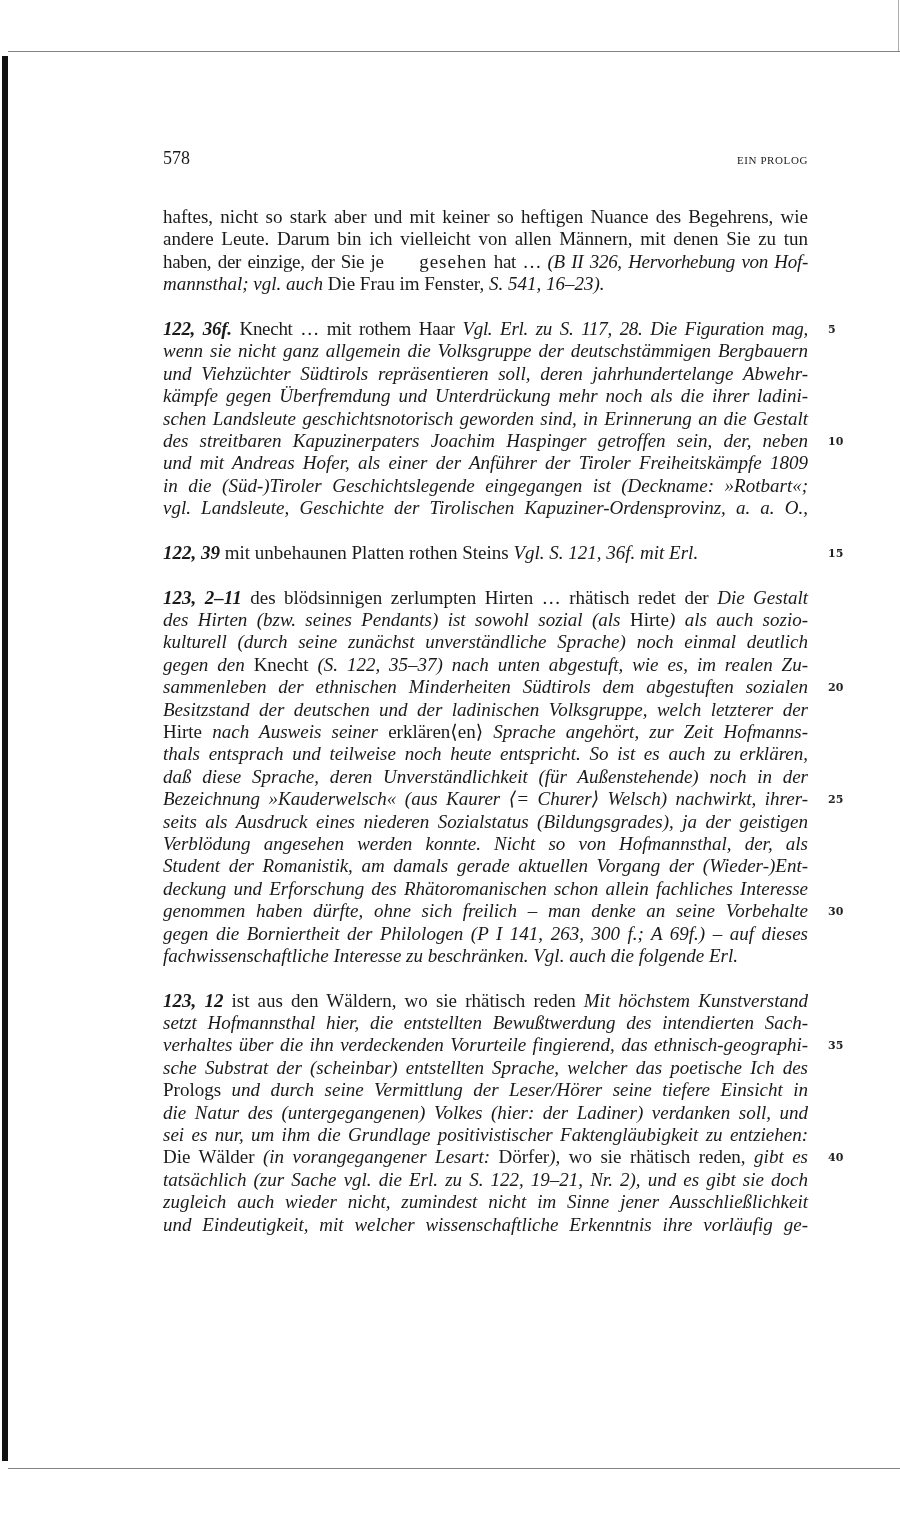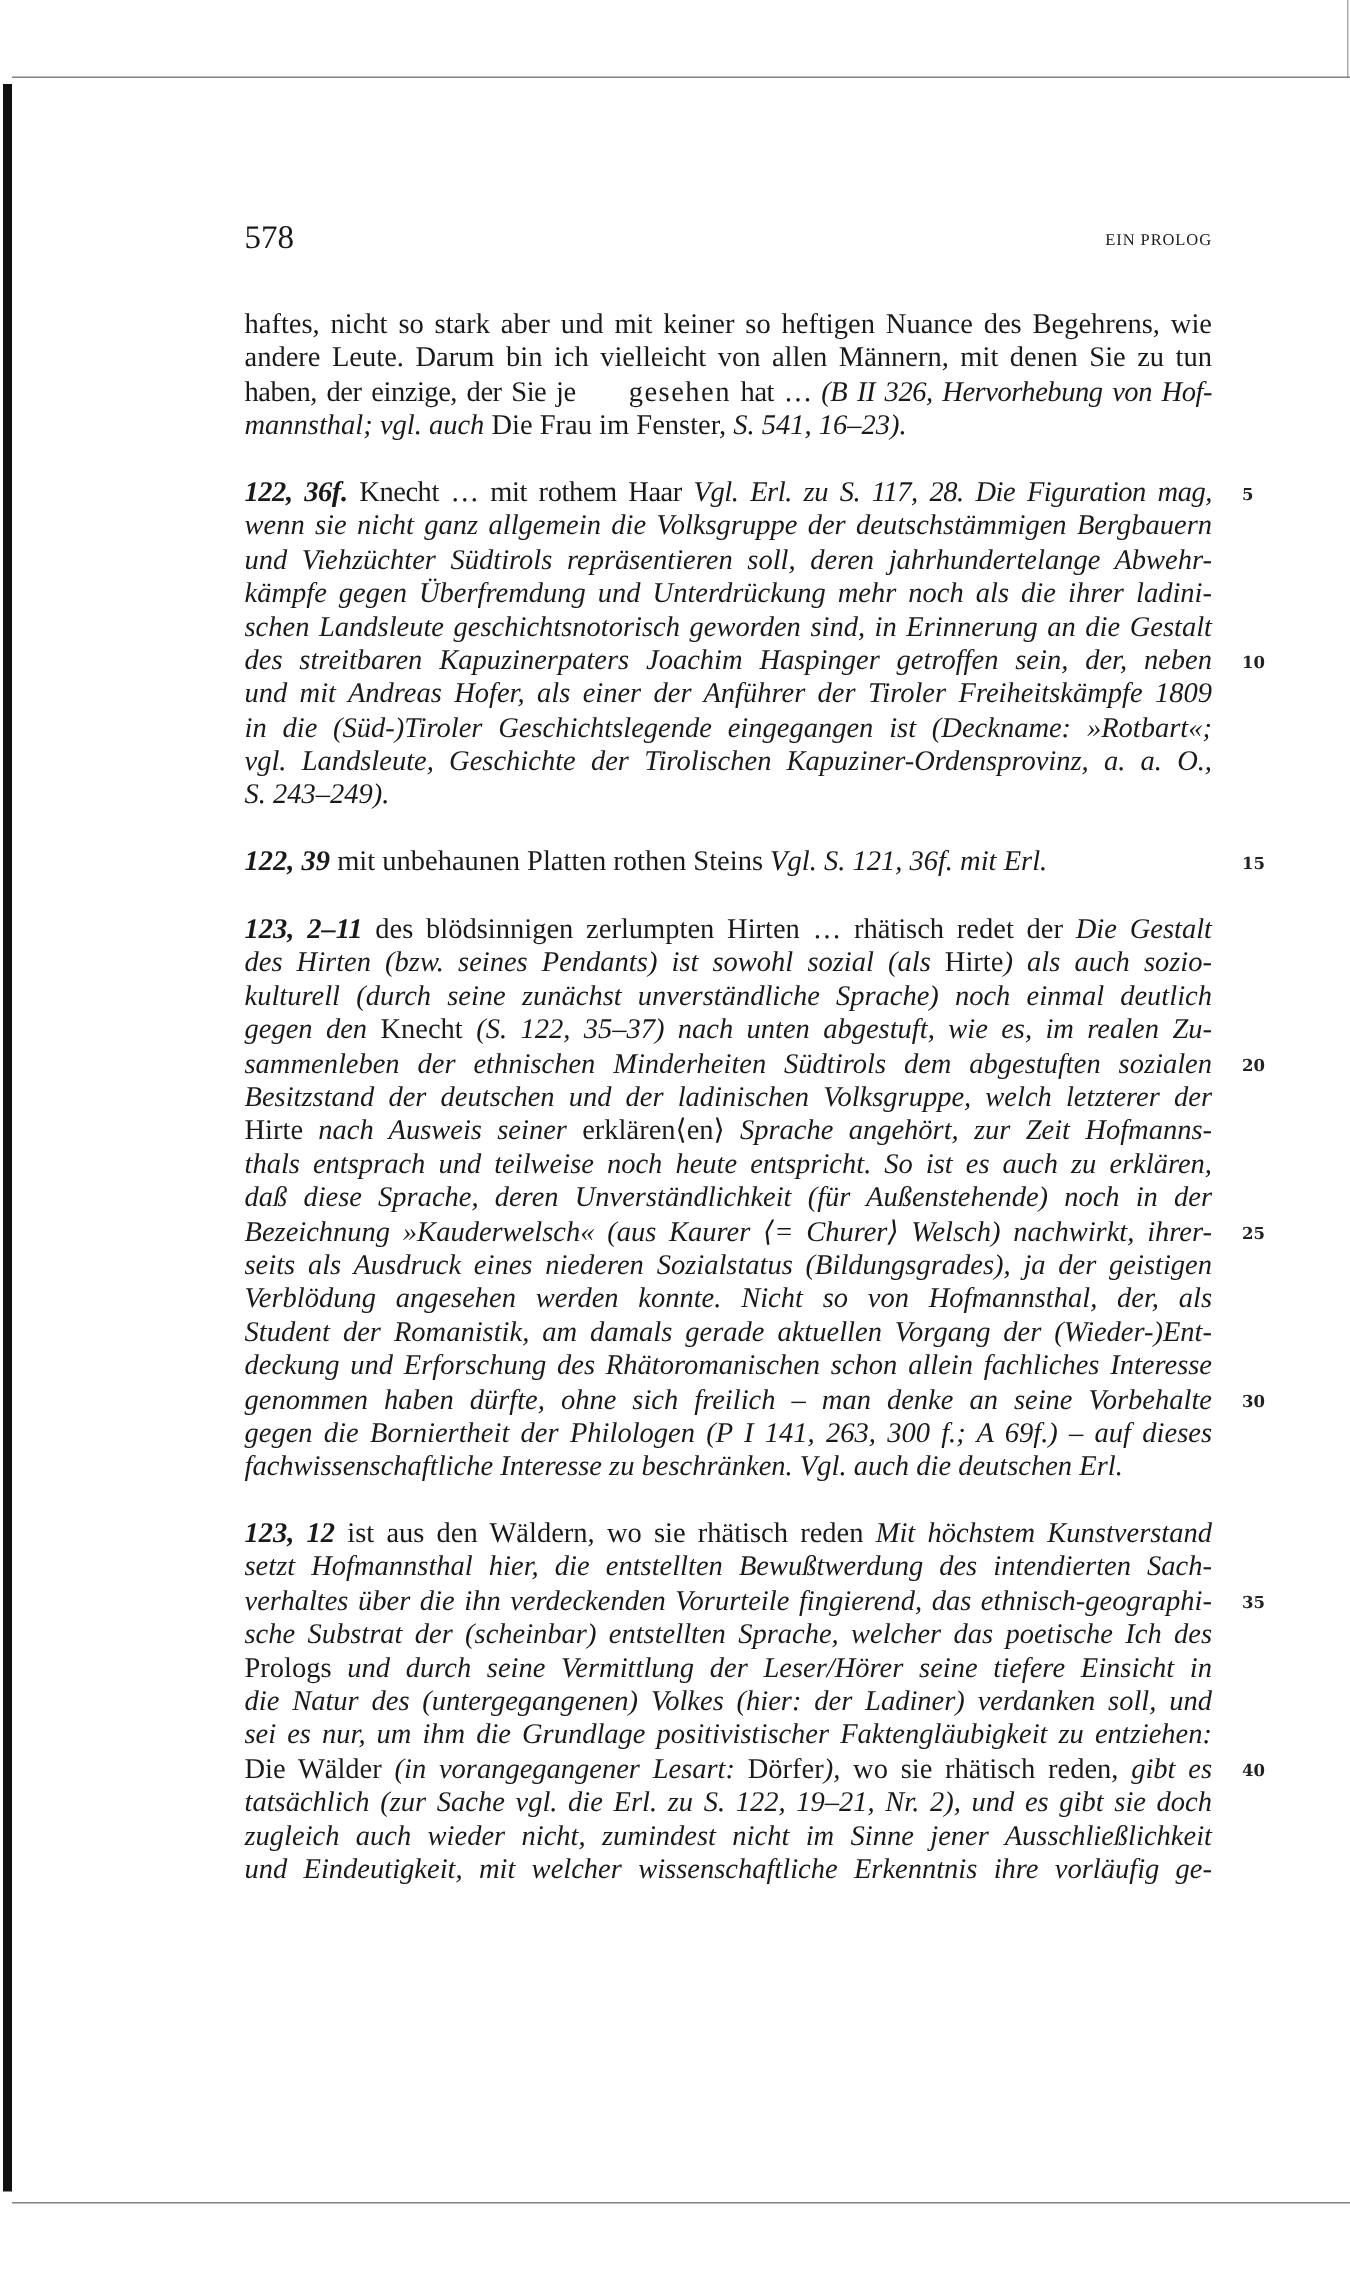--- a/index.html
+++ b/index.html
@@ -6,21 +6,21 @@
   body {
     width: 900px; height: 1517px; background: #ffffff; position: relative; overflow: hidden;
     font-family: "Liberation Serif", "DejaVu Serif", serif; color: #1a1a1a;
   }
   .scan-edge-top { position: absolute; left: 8px; right: 0; top: 51px; height: 1px; background: #5a5a5a; opacity: .75; }
   .scan-edge-bottom { position: absolute; left: 8px; right: 0; top: 1468px; height: 1px; background: #5a5a5a; opacity: .75; }
   .scan-edge-left { position: absolute; left: 2px; top: 56px; width: 6px; height: 1405px; background: #111; }
   .scan-edge-right { position: absolute; right: 1px; top: 0; width: 1px; height: 52px; background: #777; opacity: .6; }
 
   .running-head { position: absolute; top: 143px; left: 163px; width: 645px; height: 30px; }
-  .page-number { position: absolute; left: 0; top: 0; font-size: 22px; line-height: 30px; }
+  .page-number { position: absolute; left: 0; top: 0; font-size: 18px; line-height: 30px; }
   .section-title { position: absolute; right: 0; top: 2px; font-size: 11px; letter-spacing: .6px; line-height: 30px; }
 
   .body-text { position: absolute; left: 163px; top: 206px; width: 645px; }
   .para { margin: 0 0 22.4px 0; }
   .line {
     display: block; height: 22.4px; line-height: 22.4px; font-size: 19px; white-space: nowrap;
     text-align: justify; text-align-last: justify; position: relative;
   }
   .line.last { text-align-last: left; }
   .seg-i { font-style: italic; }
@@ -54,21 +54,20 @@
     <div class="para">
       <span class="line"><span class="seg-b" style="letter-spacing: -0.3px;">122, 36f.</span><span style="letter-spacing: -0.3px;"> Knecht … mit rothem Haar </span><span class="seg-i" style="letter-spacing: -0.3px;">Vgl. Erl. zu S. 117, 28. Die Figuration mag,</span><span class="line-number">5</span></span>
       <span class="line"><span class="seg-i">wenn sie nicht ganz allgemein die Volksgruppe der deutschstämmigen Bergbauern</span></span>
       <span class="line"><span class="seg-i">und Viehzüchter Südtirols repräsentieren soll, deren jahrhundertelange Abwehr-</span></span>
       <span class="line"><span class="seg-i">kämpfe gegen Überfremdung und Unterdrückung mehr noch als die ihrer ladini-</span></span>
       <span class="line"><span class="seg-i">schen Landsleute geschichtsnotorisch geworden sind, in Erinnerung an die Gestalt</span></span>
       <span class="line"><span class="seg-i">des streitbaren Kapuzinerpaters Joachim Haspinger getroffen sein, der, neben</span><span class="line-number">10</span></span>
       <span class="line"><span class="seg-i">und mit Andreas Hofer, als einer der Anführer der Tiroler Freiheitskämpfe 1809</span></span>
       <span class="line"><span class="seg-i">in die (Süd-)Tiroler Geschichtslegende eingegangen ist (Deckname: »Rotbart«;</span></span>
       <span class="line"><span class="seg-i">vgl. Landsleute, Geschichte der Tirolischen Kapuziner-Ordensprovinz, a. a. O.,</span></span>
-      <span class="line last"><span class="seg-i">S. 243–249).</span></span>
     </div>
     <div class="para">
       <span class="line last"><span class="seg-b">122, 39</span><span> mit unbehaunen Platten rothen Steins </span><span class="seg-i">Vgl. S. 121, 36f. mit Erl.</span><span class="line-number">15</span></span>
     </div>
     <div class="para">
       <span class="line"><span class="seg-b">123, 2–11</span><span>  des blödsinnigen zerlumpten Hirten … rhätisch redet der </span><span class="seg-i">Die Gestalt</span></span>
       <span class="line"><span class="seg-i">des Hirten (bzw. seines Pendants) ist sowohl sozial (als </span><span>Hirte</span><span class="seg-i">) als auch sozio-</span></span>
       <span class="line"><span class="seg-i">kulturell (durch seine zunächst unverständliche Sprache) noch einmal deutlich</span></span>
       <span class="line"><span class="seg-i">gegen den </span><span>Knecht</span><span class="seg-i"> (S. 122, 35–37) nach unten abgestuft, wie es, im realen Zu-</span></span>
       <span class="line"><span class="seg-i">sammenleben der ethnischen Minderheiten Südtirols dem abgestuften sozialen</span><span class="line-number">20</span></span>
@@ -76,21 +75,21 @@
       <span class="line"><span>Hirte</span><span class="seg-i"> nach Ausweis seiner </span><span>erklären⟨en⟩</span><span class="seg-i"> Sprache angehört, zur Zeit Hofmanns-</span></span>
       <span class="line"><span class="seg-i">thals entsprach und teilweise noch heute entspricht. So ist es auch zu erklären,</span></span>
       <span class="line"><span class="seg-i">daß diese Sprache, deren Unverständlichkeit (für Außenstehende) noch in der</span></span>
       <span class="line"><span class="seg-i">Bezeichnung »Kauderwelsch« (aus Kaurer ⟨= Churer⟩ Welsch) nachwirkt, ihrer-</span><span class="line-number">25</span></span>
       <span class="line"><span class="seg-i">seits als Ausdruck eines niederen Sozialstatus (Bildungsgrades), ja der geistigen</span></span>
       <span class="line"><span class="seg-i">Verblödung angesehen werden konnte. Nicht so von Hofmannsthal, der, als</span></span>
       <span class="line"><span class="seg-i">Student der Romanistik, am damals gerade aktuellen Vorgang der (Wieder-)Ent-</span></span>
       <span class="line"><span class="seg-i">deckung und Erforschung des Rhätoromanischen schon allein fachliches Interesse</span></span>
       <span class="line"><span class="seg-i">genommen haben dürfte, ohne sich freilich – man denke an seine Vorbehalte</span><span class="line-number">30</span></span>
       <span class="line"><span class="seg-i">gegen die Borniertheit der Philologen (P I 141, 263, 300 f.; A 69f.) – auf dieses</span></span>
-      <span class="line last"><span class="seg-i">fachwissenschaftliche Interesse zu beschränken. Vgl. auch die deutschen Erl.</span></span>
+      <span class="line last"><span class="seg-i">fachwissenschaftliche Interesse zu beschränken. Vgl. auch die folgende Erl.</span></span>
     </div>
     <div class="para">
       <span class="line"><span class="seg-b">123, 12</span><span> ist aus den Wäldern, wo sie rhätisch reden </span><span class="seg-i">Mit höchstem Kunstverstand</span></span>
       <span class="line"><span class="seg-i">setzt Hofmannsthal hier, die entstellten Bewußtwerdung des intendierten Sach-</span></span>
       <span class="line"><span class="seg-i">verhaltes über die ihn verdeckenden Vorurteile fingierend, das ethnisch-geographi-</span><span class="line-number">35</span></span>
       <span class="line"><span class="seg-i">sche Substrat der (scheinbar) entstellten Sprache, welcher das poetische Ich des</span></span>
       <span class="line"><span>Prologs</span><span class="seg-i"> und durch seine Vermittlung der Leser/Hörer seine tiefere Einsicht in</span></span>
       <span class="line"><span class="seg-i">die Natur des (untergegangenen) Volkes (hier: der Ladiner) verdanken soll, und</span></span>
       <span class="line"><span class="seg-i">sei es nur, um ihm die Grundlage positivistischer Faktengläubigkeit zu entziehen:</span></span>
       <span class="line"><span>Die Wälder</span><span class="seg-i"> (in vorangegangener Lesart: </span><span>Dörfer</span><span class="seg-i">), </span><span>wo sie rhätisch reden,</span><span class="seg-i"> gibt es</span><span class="line-number">40</span></span>

